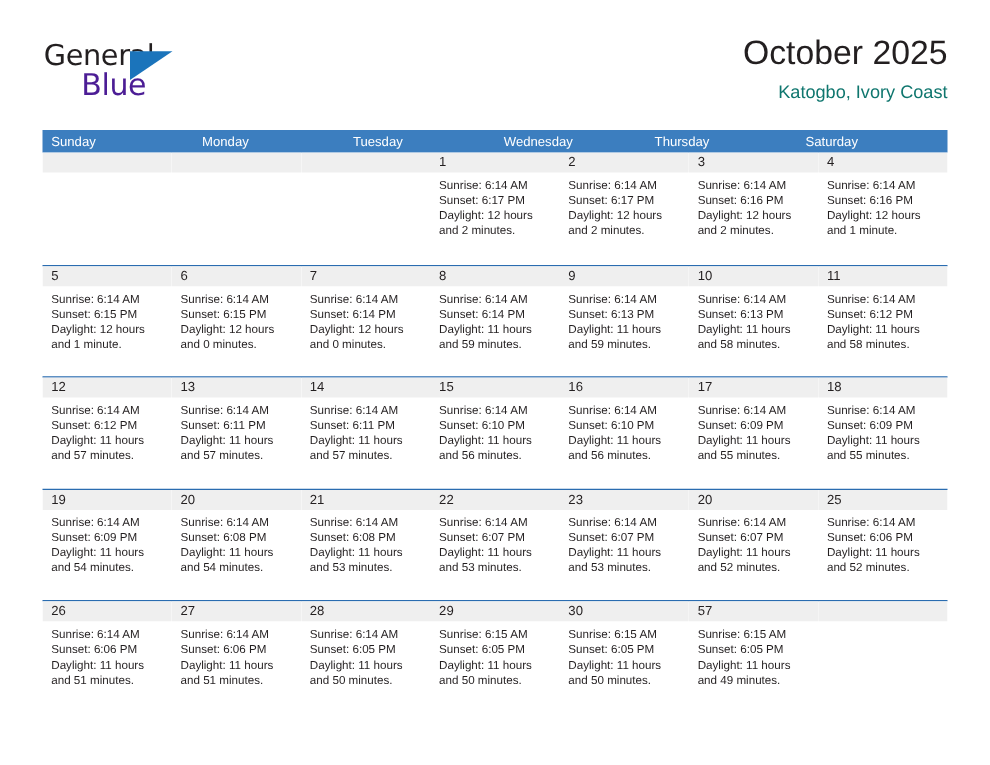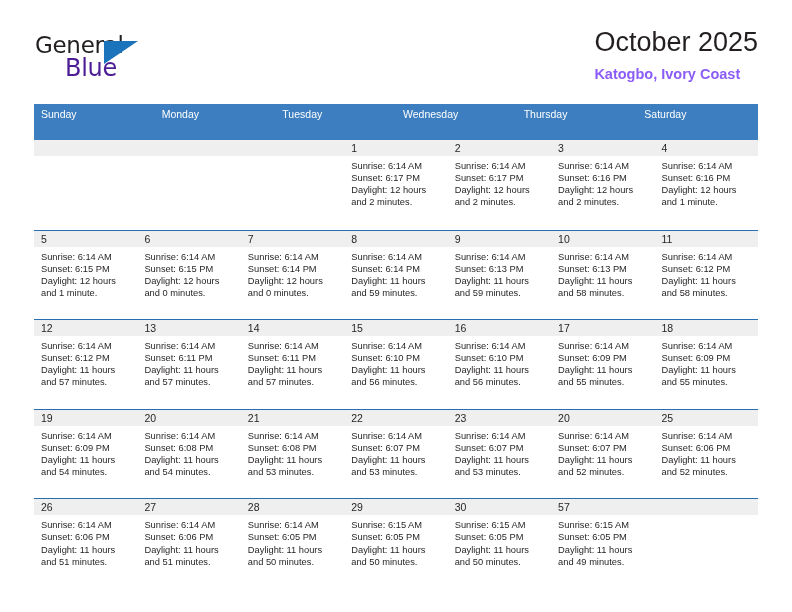--- a/index.html
+++ b/index.html
@@ -64,48 +64,49 @@
     color: #4c1d95;
     font-family: "DejaVu Sans", sans-serif;
     font-weight: 400;
     line-height: 24px;
   }
 
   .title-block {
     position: absolute;
     right: 34px;
     top: 26px;
+    text-align: right;
   }
   .cal-title {
     font-size: 27px;
     font-weight: 400;
     color: #231f20;
     line-height: 32px;
     white-space: nowrap;
   }
   .cal-subtitle {
     margin-top: 8px;
     font-size: 14.5px;
-    font-weight: 700;
-    color: #8b5cf6;
+    font-weight: 400;
+    color: #0f766e;
     line-height: 17px;
     white-space: nowrap;
   }
 
   
   .calendar {
     position: absolute;
     left: 34px;
     top: 104px;
     width: 724px;
   }
   .weekday-row {
     display: flex;
     background: #3c7ebf;
-    height: 36px;
+    height: 18px;
   }
   .weekday-cell {
     flex: 1 1 0;
     color: #ffffff;
     font-size: 10.5px;
     line-height: 21px;
     padding-left: 7px;
     box-sizing: border-box;
     white-space: nowrap;
     overflow: hidden;

